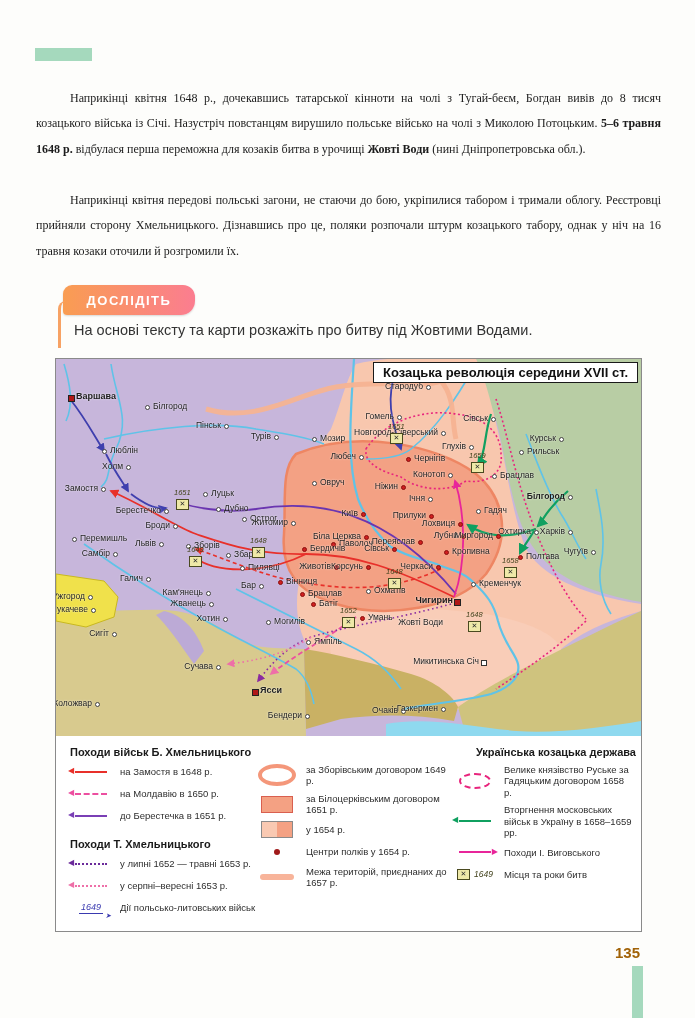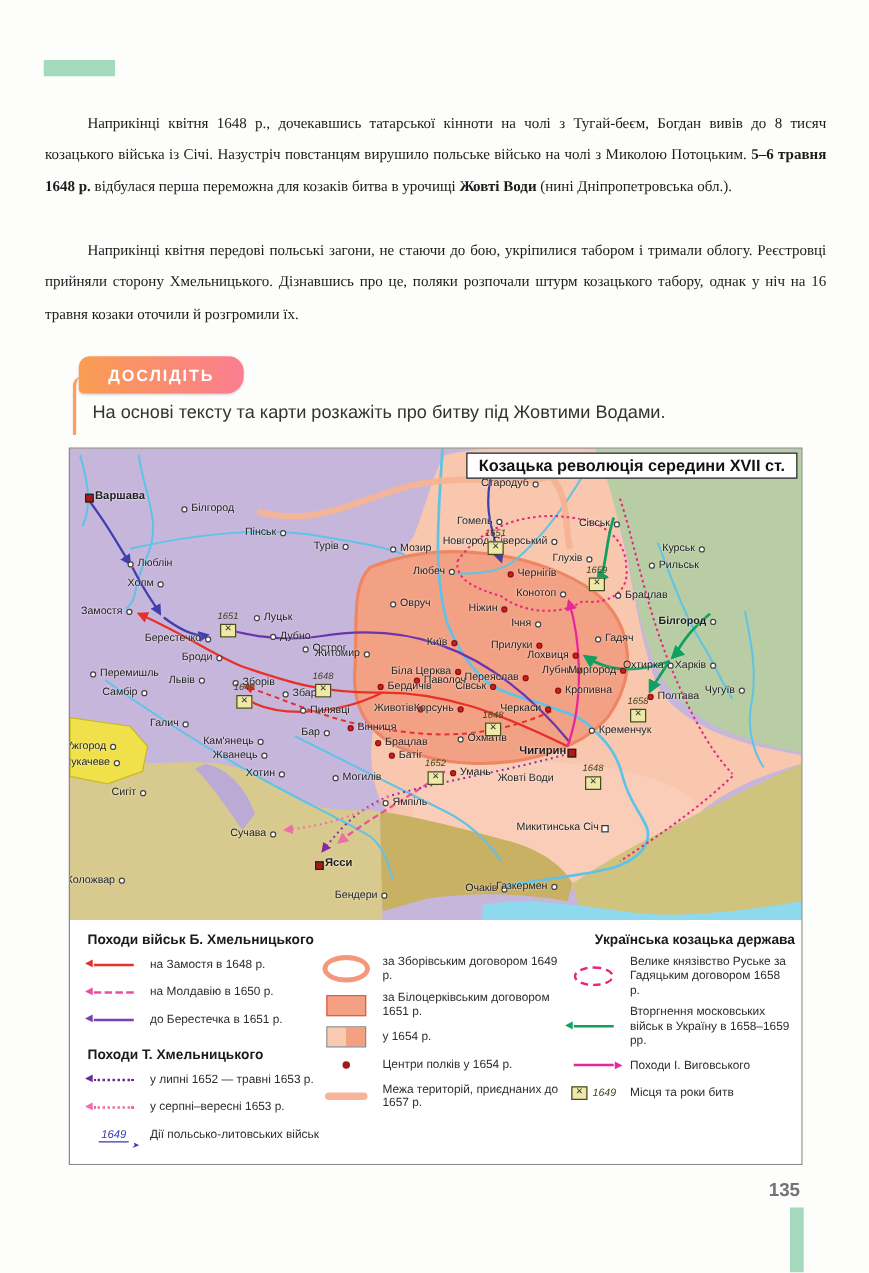--- a/index.html
+++ b/index.html
@@ -83,21 +83,21 @@
           background:linear-gradient(90deg,#f9c9b2 50%,#f4a183 50%);}
   .sw-dotR{width:6px;height:6px;border-radius:50%;background:#a01a1a;}
   .sw-thick{width:34px;height:6px;background:#f8b49a;border-radius:3px;}
   .sw-ovalP{width:32px;height:16px;border:2.5px dashed #e8257d;border-radius:50%;box-sizing:border-box;}
   .sw-battle{display:flex;align-items:center;gap:4px;}
   .sw-battle .bx{width:11px;height:9px;background:#efe9a8;border:1px solid #4a4a20;font-size:7px;
                  line-height:8px;text-align:center;color:#333;}
   .sw-battle .yr{font-size:8.5px;font-style:italic;color:#43431d;}
   
   .pagenum{position:absolute;left:615px;top:944px;font-family:"Liberation Sans",sans-serif;
-           font-weight:bold;font-size:15px;color:#737373;}
+           font-weight:bold;font-size:15px;color:#a16207;}
   .pgbar{position:absolute;left:632px;top:966px;width:11px;height:52px;background:#a5d9bd;}
 </style>
 </head>
 <body>
 
 <div class="page">
 
   <div class="hdr">
     <div class="hdr-bar"></div>
   </div>

